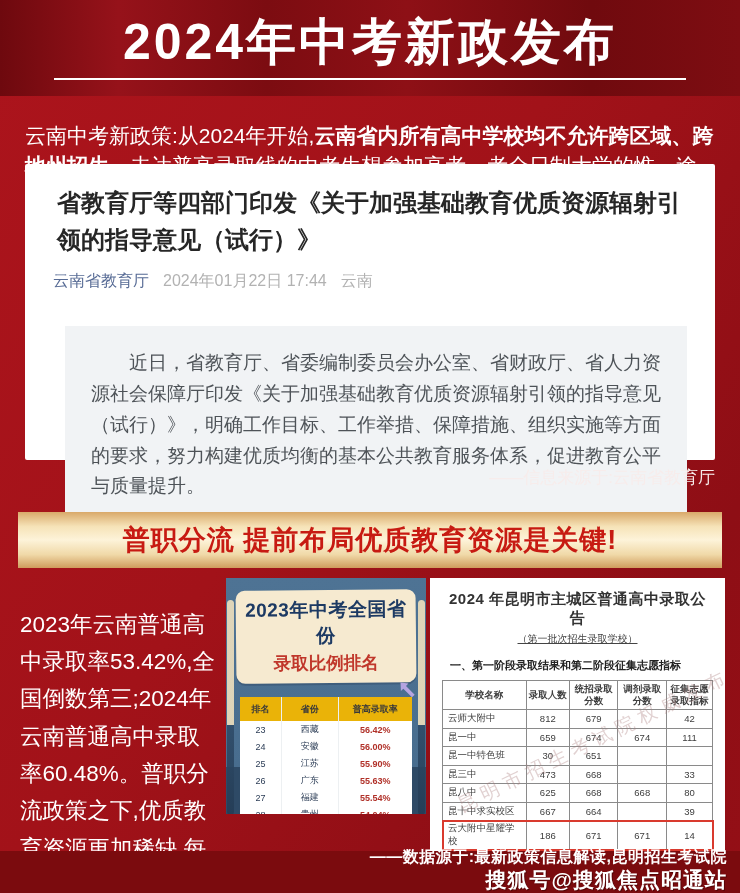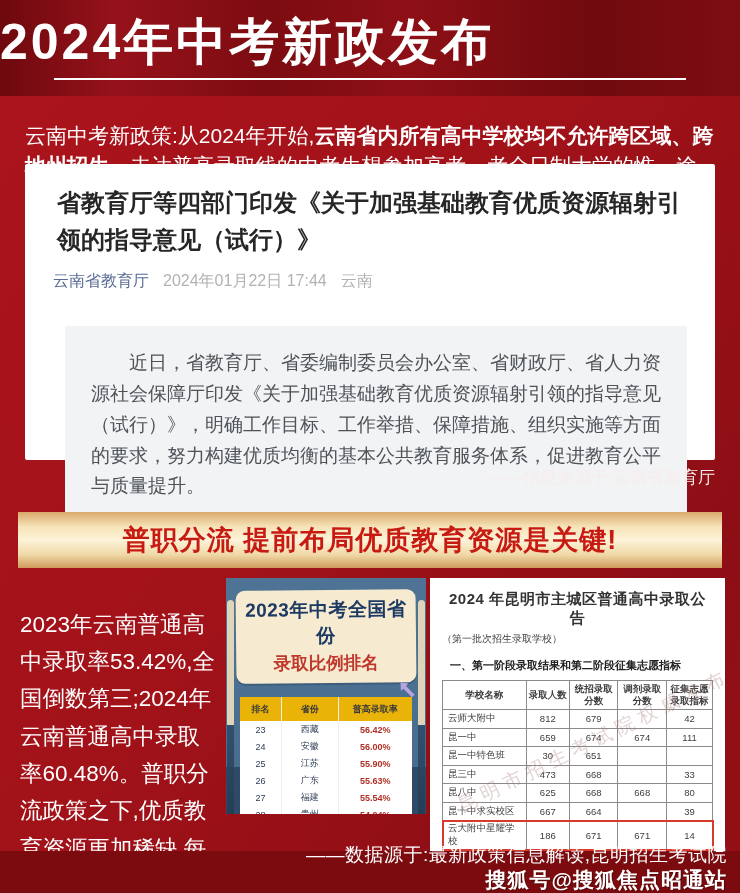--- a/index.html
+++ b/index.html
@@ -4,21 +4,21 @@
 <style>
   html,body{margin:0;padding:0;background:#5a0608;}
   .page{
     position:relative;width:740px;height:893px;margin:0 auto;overflow:hidden;
     font-family:"Liberation Sans",sans-serif;
     background:linear-gradient(125deg,#ac141c 0%,#a21219 45%,#8e0e15 80%,#940f16 100%);
   }
   
   .banner{position:absolute;top:0;left:0;right:0;height:96px;
     background:linear-gradient(90deg,#6e090e 0%,#96121a 16%,#7c0c11 36%,#8e1016 55%,#700a0e 80%,#7e0d12 100%);}
-  .banner h1{margin:0;padding-top:12px;color:#ffffff;
+  .banner h1{margin:0;padding-top:12px;text-align:center;color:#ffffff;
     font-size:50px;font-weight:bold;letter-spacing:3px;line-height:1.2;}
   .banner .rule{width:632px;height:2px;background:#ffffff;margin:6px auto 0;}
   
   .intro{position:absolute;top:100px;left:25px;right:23px;color:#ffffff;
     font-size:21px;line-height:1.45;}
   .intro b{font-weight:bold;}
   
   .news-card{position:absolute;top:164px;left:25px;right:25px;height:296px;
     background:#ffffff;border-radius:2px;padding:16px 28px 0;box-sizing:border-box;}
   .news-title{margin:4px;color:#262626;font-size:24px;font-weight:700;line-height:1.55;}
@@ -54,38 +54,38 @@
   .rank-table-wrap td{height:15px;text-align:center;color:#2b3c55;}
   .rank-table-wrap th:nth-child(-n+2),.rank-table-wrap td:nth-child(-n+2){border-right:1px solid #edf0f2;}
   .rank-table-wrap th:nth-child(1),.rank-table-wrap td:nth-child(1){width:24%;}
   .rank-table-wrap th:nth-child(2),.rank-table-wrap td:nth-child(2){width:33%;}
   .rank-table-wrap td:nth-child(3){color:#b03028;font-weight:bold;}
   .rank-table-wrap tr.hl{outline:2px solid #d93a2e;outline-offset:-1px;}
   
   .admission-card{position:relative;flex:1;margin-left:4px;height:324px;background:#ffffff;
     padding:12px 12px 4px;box-sizing:border-box;overflow:hidden;color:#333;}
   .adm-title{text-align:center;font-size:15px;font-weight:bold;letter-spacing:.5px;}
-  .adm-sub{font-size:10px;margin-top:4px;color:#444;}
+  .adm-sub{text-align:center;font-size:10px;margin-top:4px;color:#444;text-decoration:underline;}
   .adm-section{font-size:11px;font-weight:bold;margin:12px 0 7px 8px;color:#222;}
   .admission-card table{width:100%;border-collapse:collapse;font-size:9.5px;color:#3d3d3d;}
   .admission-card th,.admission-card td{border:1px solid #8a8a8a;padding:1px 2px;text-align:center;}
   .admission-card th{height:26px;font-weight:bold;line-height:1.25;}
   .admission-card td{height:15.5px;}
   .admission-card th:nth-child(1){width:31%;}
   .admission-card th:nth-child(2){width:16%;}
   .admission-card th:nth-child(3),.admission-card th:nth-child(4){width:18%;}
   .admission-card th:nth-child(5){width:17%;}
   .admission-card td:nth-child(1){text-align:left;padding-left:5px;}
   .admission-card tr.hl{outline:2px solid #d93a2e;outline-offset:-1px;}
   .watermark{position:absolute;left:14px;top:150px;transform:rotate(-26deg);
     color:rgba(168,122,122,.35);font-size:19px;letter-spacing:6px;white-space:nowrap;pointer-events:none;}
   
   .bottom-strip{position:absolute;left:0;right:0;top:851px;height:42px;background:#7b0b0e;}
   .footer{position:absolute;right:13px;bottom:1px;text-align:right;color:#ffffff;}
-  .footer .l1{font-size:19px;letter-spacing:.5px;}
+  .footer .l1{font-size:16px;letter-spacing:.5px;font-weight:bold;}
   .footer .l2{font-size:21px;font-weight:bold;letter-spacing:1px;line-height:1.15;
     text-shadow:1px 1px 0 rgba(60,0,0,.6);}
 </style>
 </head>
 <body>
 
 <div class="page">
 
   <div class="banner">
     <h1>2024年中考新政发布</h1>

